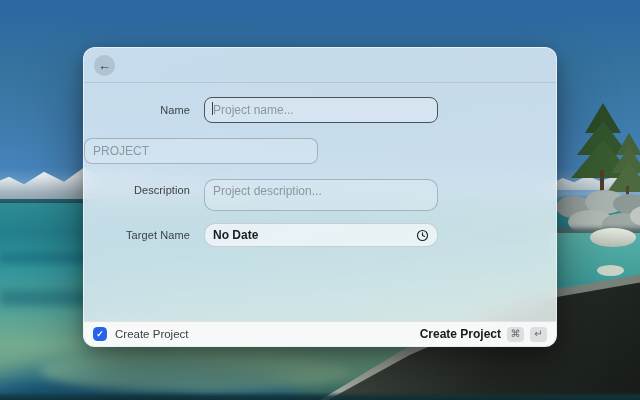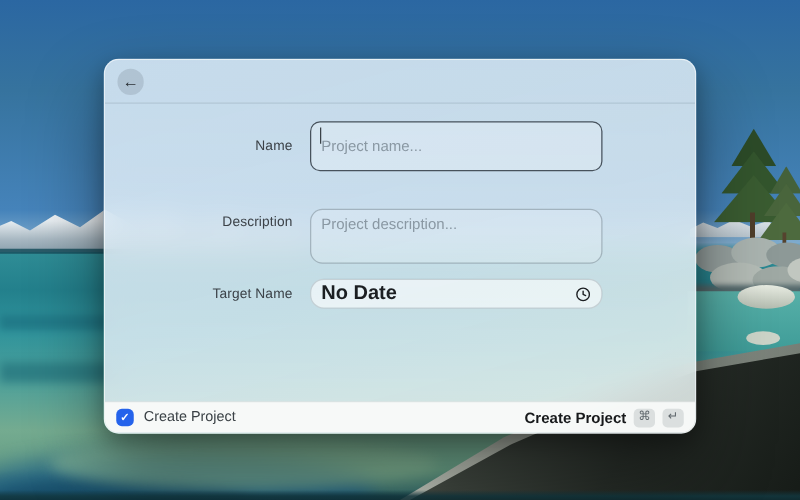--- a/index.html
+++ b/index.html
@@ -60,40 +60,40 @@
       backdrop-filter:blur(12px) saturate(1.05);
       border:1px solid rgba(255,255,255,.55);
       box-shadow:0 30px 60px rgba(0,0,0,.42),0 6px 18px rgba(0,0,0,.28);
       box-sizing:border-box;z-index:10;}
   .modal-header{height:35px;display:flex;align-items:center;padding:0 10px;
       border-bottom:1px solid rgba(60,80,95,.14);box-sizing:border-box;}
   .back-btn{width:21px;height:21px;border-radius:50%;border:none;cursor:pointer;
       background:rgba(125,140,152,.30);display:grid;place-items:center;padding:0;}
   .back-btn span{font-size:13px;line-height:1;color:#2a2f34;font-weight:700;transform:translateY(-0.5px);}
 
-  .modal-body{padding-top:14px;padding-left:44px;}
+  .modal-body{padding-top:14px;}
   .form-row{display:flex;align-items:center;margin-bottom:15px;}
   .form-row.top-align{align-items:flex-start;}
   .form-row.top-align .form-label{padding-top:5px;}
   .form-label{width:106px;text-align:right;margin-right:14px;font-size:11px;color:#3c4248;letter-spacing:.1px;}
   .field{width:234px;box-sizing:border-box;}
   .input-wrap{position:relative;width:234px;}
   input.text-input, textarea.text-area{display:block;width:234px;box-sizing:border-box;
       font-family:"Liberation Sans",sans-serif;font-size:12px;color:#23282d;outline:none;}
-  input.text-input{height:40px;padding:0 8px;border-radius:8px;}
+  input.text-input{height:26px;padding:0 8px;border-radius:8px;}
   input.text-input::placeholder, textarea.text-area::placeholder{color:#8a98a3;opacity:1;}
   .name-input{border:1.5px solid #47525c;background:rgba(255,255,255,.25);}
   .key-input{border:1px solid rgba(105,120,130,.45);background:rgba(255,255,255,.18);border-radius:9px;}
-  textarea.text-area{height:44px;padding:4px 8px;resize:none;border-radius:10px;
+  textarea.text-area{height:32px;padding:4px 8px;resize:none;border-radius:10px;
       border:1px solid rgba(105,120,130,.45);background:rgba(255,255,255,.18);}
   .caret{position:absolute;left:8px;top:4.5px;width:1.2px;height:13px;background:#3a4248;}
   .date-button{width:234px;height:24px;box-sizing:border-box;border-radius:11px;cursor:pointer;
       background:rgba(255,255,255,.62);border:1px solid rgba(105,120,130,.28);
       display:flex;align-items:center;justify-content:space-between;padding:0 8px;}
-  .date-value{font-size:16px;font-weight:700;color:#1c1f22;}
+  .date-value{font-size:12px;font-weight:700;color:#1c1f22;}
   .clock{width:13px;height:13px;display:block;}
 
   .modal-footer{position:absolute;left:0;right:0;bottom:0;height:25px;
       background:rgba(250,251,250,.93);border-top:1px solid rgba(60,70,80,.12);
       border-radius:0 0 11px 11px;display:flex;align-items:center;padding:0 9px;box-sizing:border-box;}
   .checkbox{width:14px;height:14px;border-radius:4.5px;background:#2563eb;cursor:pointer;
       display:grid;place-items:center;flex:0 0 auto;}
   .checkbox .check{color:#fff;font-size:9px;font-weight:700;line-height:1;}
   .checkbox-label{font-size:11.5px;color:#3a4045;margin-left:8px;}
   .footer-right{margin-left:auto;display:flex;align-items:center;}
@@ -151,20 +151,21 @@
 
       <div class="form-row">
         <div class="form-label">Name</div>
         <div class="input-wrap">
           <input class="text-input name-input" placeholder="Project name..." style="">
           <div class="caret"></div>
         </div>
       </div>
 
       <div class="form-row">
+        <input class="text-input key-input field" placeholder="PROJECT" style="">
       </div>
 
       <div class="form-row top-align" style="margin-bottom:12px;">
         <div class="form-label">Description</div>
         <textarea class="text-area field" placeholder="Project description..." style=""></textarea>
       </div>
 
       <div class="form-row">
         <div class="form-label">Target Name</div>
         <div class="date-button">

